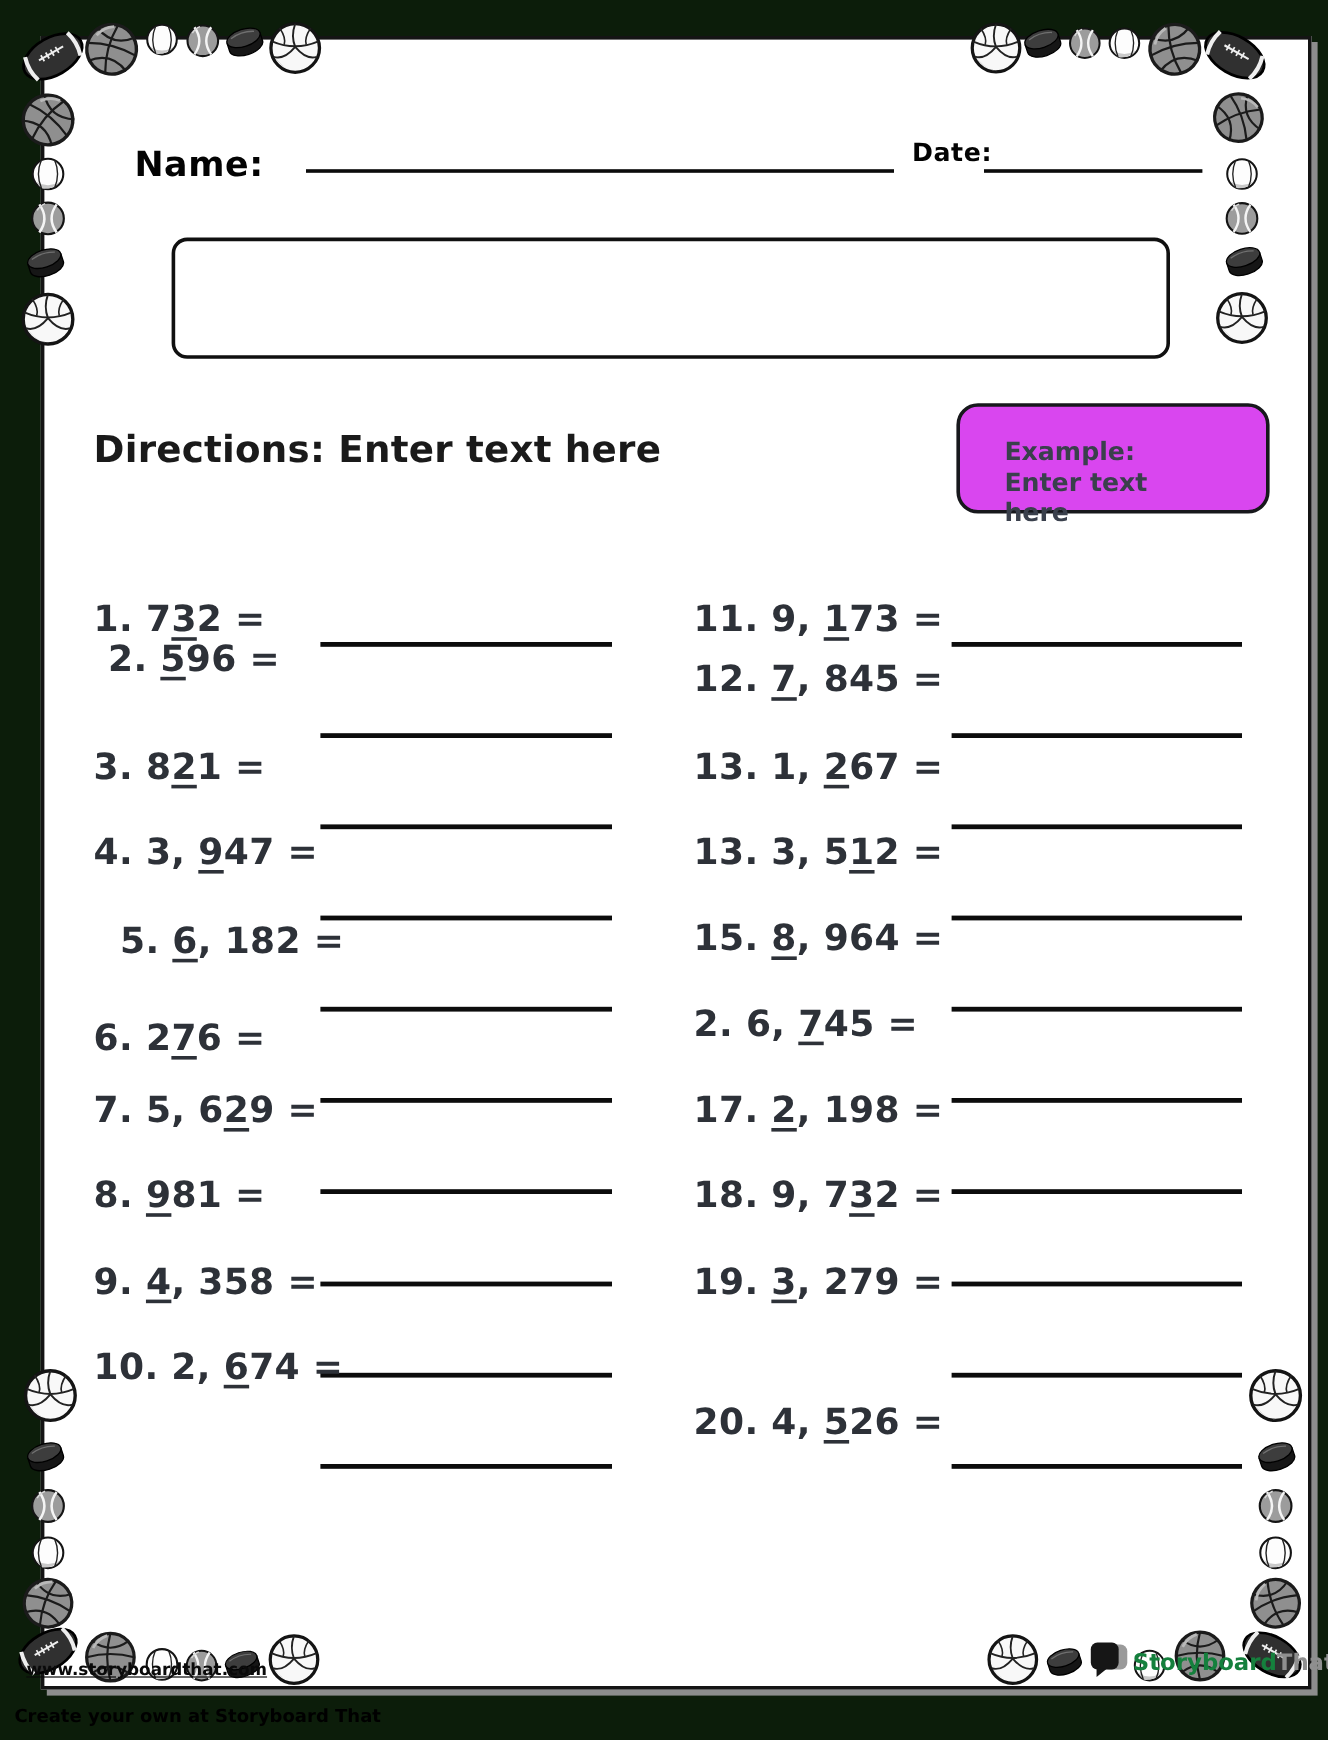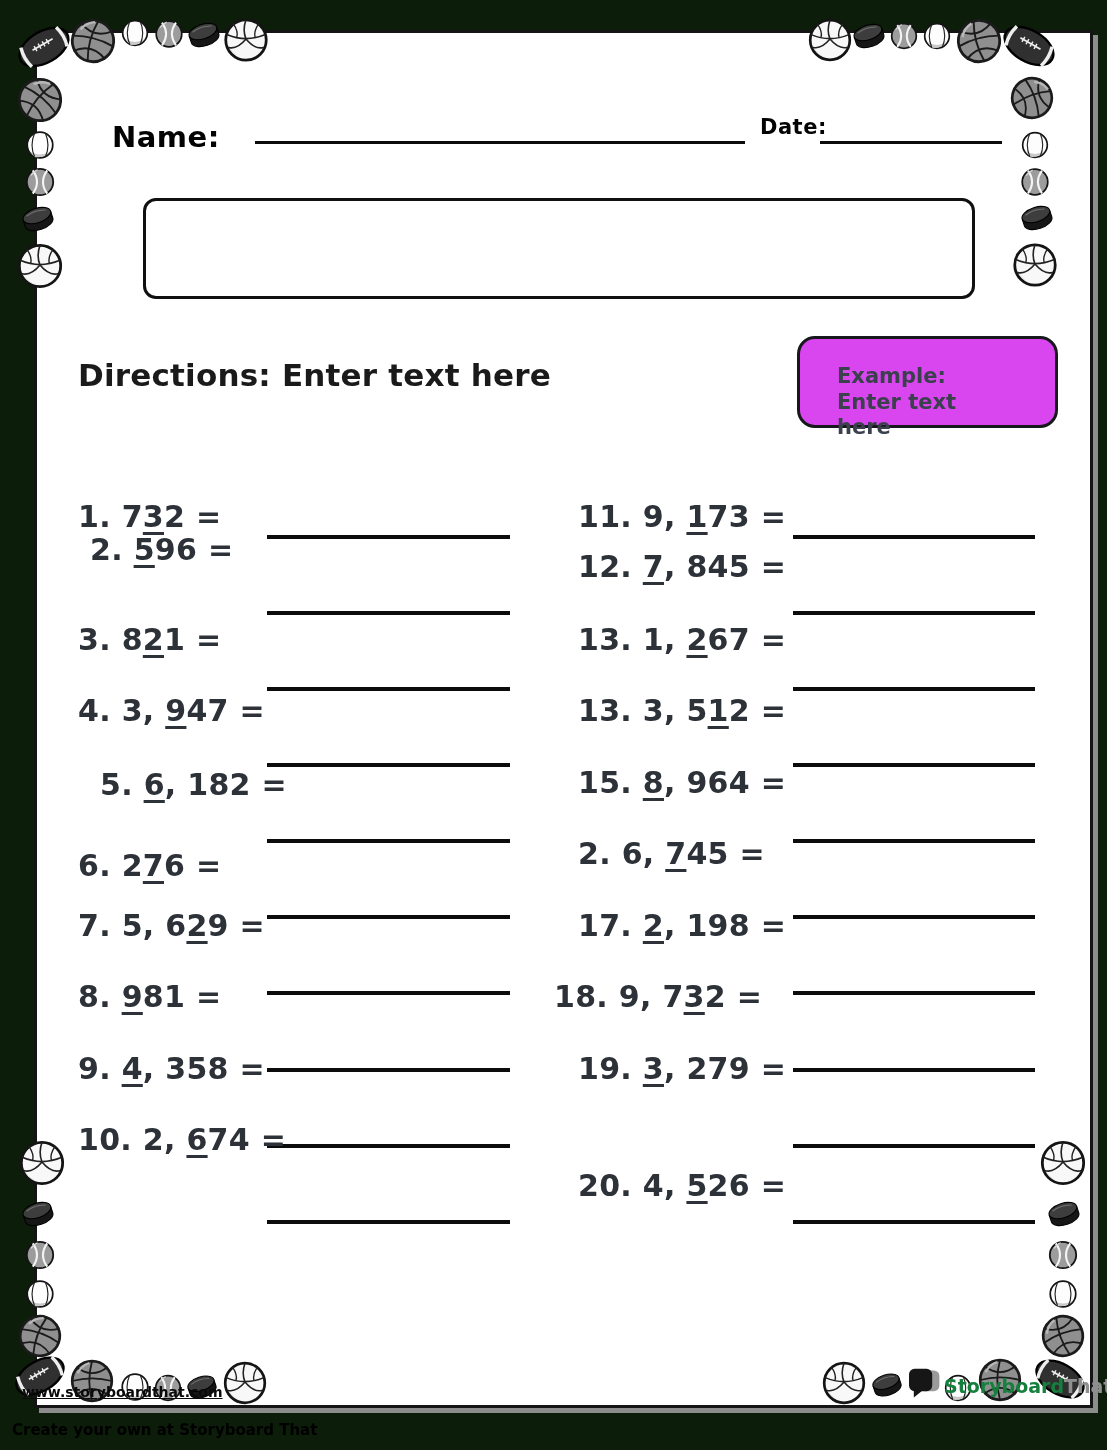--- a/index.html
+++ b/index.html
@@ -211,21 +211,21 @@
       <div class="prob" style="left: 578px; top: 625px;"><span>13. </span>1, <span class="u">2</span>67 =</div>
       <div class="blank" style="left: 793px; top: 687px; width: 242px;"></div>
       <div class="prob" style="left: 578px; top: 696px;"><span>13. </span>3, 5<span class="u">1</span>2 =</div>
       <div class="blank" style="left: 793px; top: 763px; width: 242px;"></div>
       <div class="prob" style="left: 578px; top: 768px;"><span>15. </span><span class="u">8</span>, 964 =</div>
       <div class="blank" style="left: 793px; top: 839px; width: 242px;"></div>
       <div class="prob" style="left: 578px; top: 839px;"><span>2. </span>6, <span class="u">7</span>45 =</div>
       <div class="blank" style="left: 793px; top: 915px; width: 242px;"></div>
       <div class="prob" style="left: 578px; top: 911px;"><span>17. </span><span class="u">2</span>, 198 =</div>
       <div class="blank" style="left: 793px; top: 991px; width: 242px;"></div>
-      <div class="prob" style="left: 554px; top: 982px;"><span>18. </span>9, 7<span class="u">3</span>2 =</div>
+      <div class="prob" style="left: 578px; top: 982px;"><span>18. </span>9, 7<span class="u">3</span>2 =</div>
       <div class="blank" style="left: 793px; top: 1068px; width: 242px;"></div>
       <div class="prob" style="left: 578px; top: 1054px;"><span>19. </span><span class="u">3</span>, 279 =</div>
       <div class="blank" style="left: 793px; top: 1144px; width: 242px;"></div>
       <div class="prob" style="left: 578px; top: 1171px;"><span>20. </span>4, <span class="u">5</span>26 =</div>
       <div class="blank" style="left: 793px; top: 1220px; width: 242px;"></div>
     </div>
 
   <div class="website">www.storyboardthat.com</div>
   <div class="logo-text">
     <span class="lt-black">Storyboard</span><span class="lt-gray">That</span>

